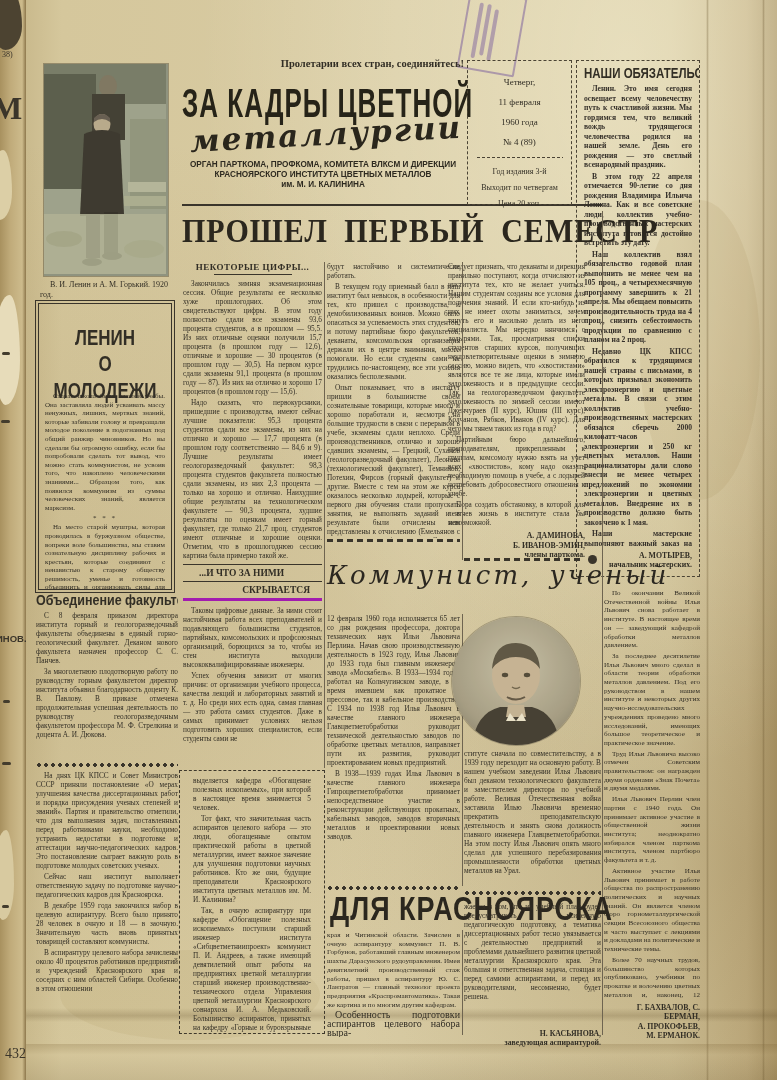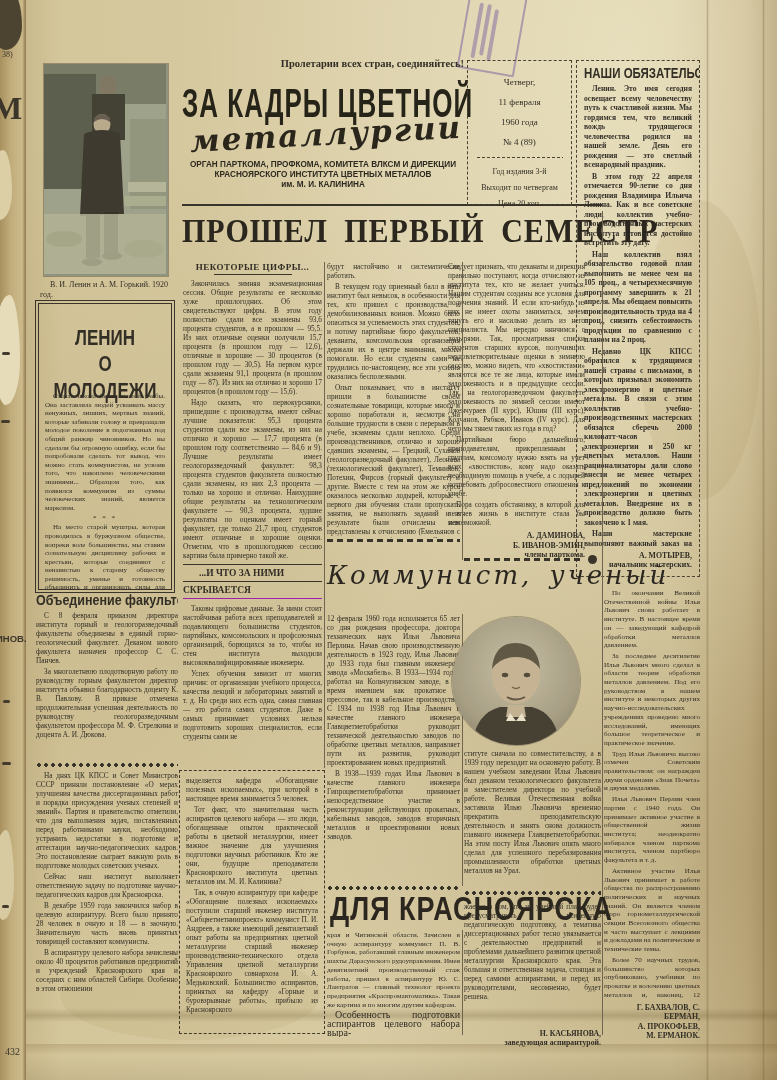--- a/index.html
+++ b/index.html
@@ -54,27 +54,27 @@
 .leninbox .p{font-size:7px;line-height:8.6px}
 .sep3{text-align:center;font-size:7px;letter-spacing:2px;margin:1px 0}
 .fac{position:absolute;left:36px;top:593px;width:142px;height:168px;overflow:hidden}
 .fac h2{font-family:"Liberation Sans",sans-serif;font-weight:bold;font-size:12.5px;text-align:center;transform:scaleY(1.15);margin-bottom:4px;white-space:nowrap}
 
 .semhead{position:absolute;left:182px;top:211px;width:420px;text-align:center;font-weight:bold;font-size:30px;letter-spacing:1px;word-spacing:8px;color:#2b271e;transform:scaleY(1.15);transform-origin:top center;white-space:nowrap}
 .sub1{font-weight:bold;font-size:9px;text-align:center;letter-spacing:.5px}
 .subrule{width:78px;height:1px;background:#3a352b;margin:2px auto 4px}
 .sub2{border-top:1px solid #3a352b;margin:4px 0 5px;font-weight:bold;font-size:9.5px}
 .sub2 .l1{text-align:left;padding:3px 0 3px 16px;border-bottom:1px solid #3a352b}
-.sub2 .l2{text-align:left;padding:3px 12px 3px 0;border-bottom:1px solid #a21caf}
+.sub2 .l2{text-align:right;padding:3px 12px 3px 0;border-bottom:3px solid #a21caf}
 
 .comhead{position:absolute;left:327px;top:560px;width:275px;text-align:center;font-family:"DejaVu Serif",serif;font-style:italic;font-size:26px;letter-spacing:3px;word-spacing:6px;color:#2b2720;white-space:nowrap}
 .portrait{position:absolute;left:452px;top:617px;width:128px;height:128px;border-radius:50%;overflow:hidden;box-shadow:0 0 0 1px rgba(70,62,45,.35)}
 
 .krhead{position:absolute;left:330px;top:891px;width:272px;text-align:center;font-family:"Liberation Sans",sans-serif;font-weight:bold;font-size:27px;letter-spacing:1px;color:#2b271e;transform:scaleY(1.2);transform-origin:top center;white-space:nowrap}
-.dashedbox{position:absolute;left:179px;top:770px;width:146px;height:264px;border:1.5px dashed #3f392c;padding:5px 6px;overflow:hidden}
+.dashedbox{position:absolute;left:179px;top:770px;width:146px;height:264px;border:1.5px dashed #3f392c;padding:5px 13px;overflow:hidden}
 .flexcol{display:flex;flex-direction:column}
 .fill{flex:1 1 auto;overflow:hidden}
 .stain{position:absolute;border-radius:50%;pointer-events:none}
 </style>
 </head>
 <body>
 
 <div class="paper"></div>
 <div class="stain" style="left:640px;top:200px;width:120px;height:300px;background:rgba(150,120,60,.10)"></div>
 <div class="stain" style="left:60px;top:950px;width:260px;height:90px;background:rgba(140,110,55,.08)"></div>
@@ -84,21 +84,21 @@
 <div class="bottomband"></div>
 
 <div class="torn"></div>
 <div class="tornblob" style="left:-8px;top:-10px;width:30px;height:60px;background:#4c4331"></div>
 <div class="tornblob" style="left:-6px;top:295px;width:26px;height:110px;background:#e7dcba"></div>
 <div class="tornblob" style="left:-10px;top:150px;width:22px;height:70px;background:#dccfa6"></div>
 <div class="tornblob" style="left:-6px;top:830px;width:20px;height:90px;background:#d8caa0"></div>
 <span class="frag" style="left:2px;top:50px;font-size:8px">38)</span>
 <span class="frag" style="left:-8px;top:90px;font-size:32px;font-weight:bold">М</span>
 <span class="frag" style="left:-4px;top:633px;font-size:9.5px;font-weight:bold;font-family:'Liberation Sans',sans-serif">ИНОВ.</span>
-<span class="frag" style="left:5px;top:1046px;font-size:10px">432</span>
+<span class="frag" style="left:5px;top:1046px;font-size:14px">432</span>
 <div class="mark" style="left:2px;top:352px;width:8px;height:3px"></div>
 <div class="mark" style="left:1px;top:420px;width:9px;height:3px"></div>
 <div class="mark" style="left:3px;top:700px;width:7px;height:3px"></div>
 <div class="mark" style="left:2px;top:762px;width:9px;height:3px"></div>
 <div class="mark" style="left:2px;top:905px;width:7px;height:3px"></div>
 
 <div class="stamp">
   <div class="sline"></div>
   <div class="sline" style="margin-left:6px"></div>
   <div class="sline" style="margin-right:6px"></div>

